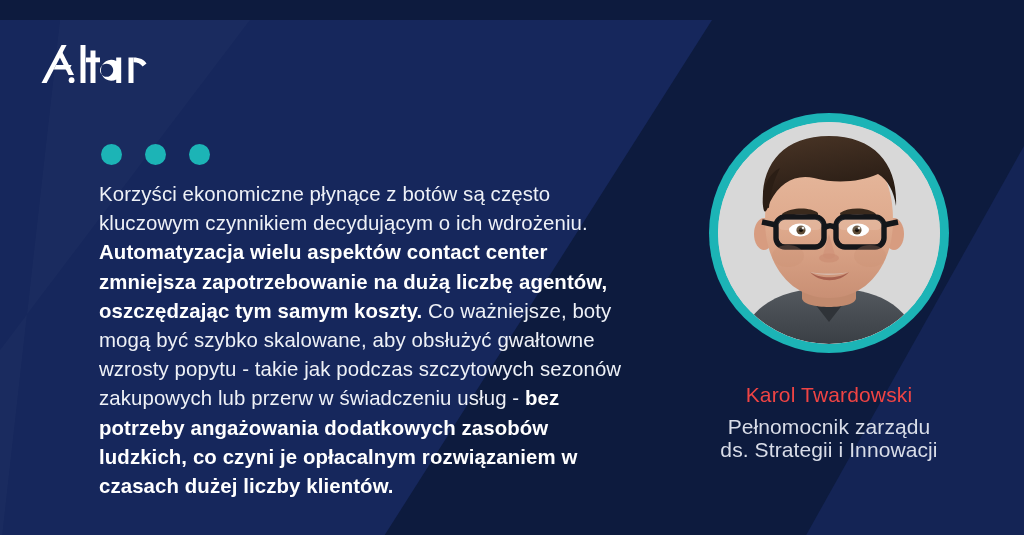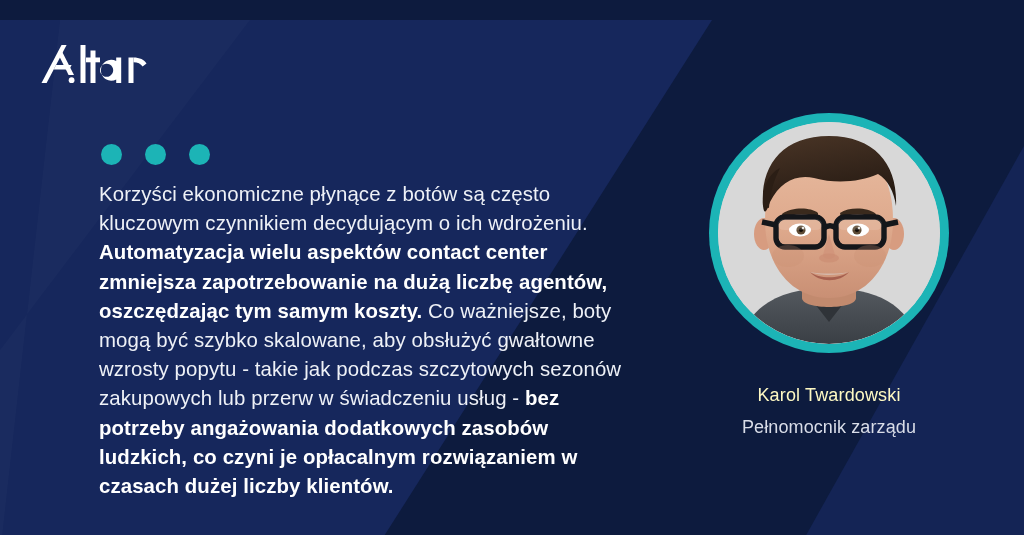--- a/index.html
+++ b/index.html
@@ -122,29 +122,29 @@
   
   .caption {
     position: absolute;
     left: 689px;
     top: 363px;
     width: 280px;
     text-align: center;
     color: #eceff5;
   }
   .caption .name {
-    font-size: 18px;
+    font-size: 21px;
     line-height: 24px;
     font-weight: 400;
     letter-spacing: 0.15px;
-    color: #fef9c3;
+    color: #ef4444;
   }
   .caption .role {
     margin-top: 9px;
-    font-size: 18px;
+    font-size: 21px;
     line-height: 22.5px;
     font-weight: 400;
     color: #d9dde8;
     letter-spacing: 0.1px;
   }
 </style>
 </head>
 <body>
 
 <div class="stage">
@@ -254,16 +254,17 @@
           <ellipse cx="152" cy="134" rx="16" ry="11" fill="#c98f74" opacity="0.28"></ellipse>
         </g>
       </svg>
     </div>
   </div>
 
   <div class="caption">
     <div class="name">Karol Twardowski</div>
     <div class="role">
       <div>Pełnomocnik zarządu</div>
+      <div>ds. Strategii i Innowacji</div>
     </div>
   </div>
 
 </div>
 
 </body></html>

